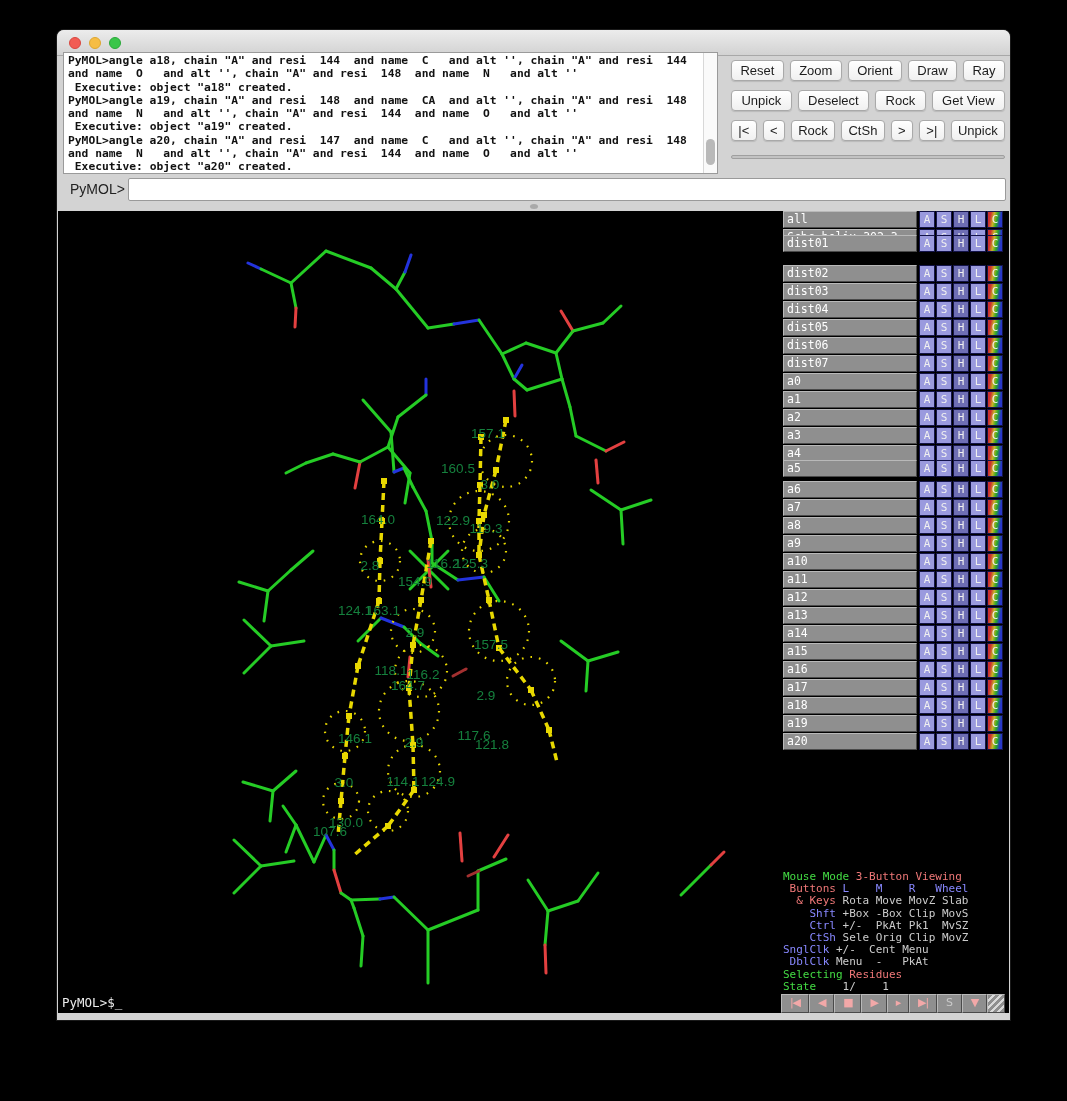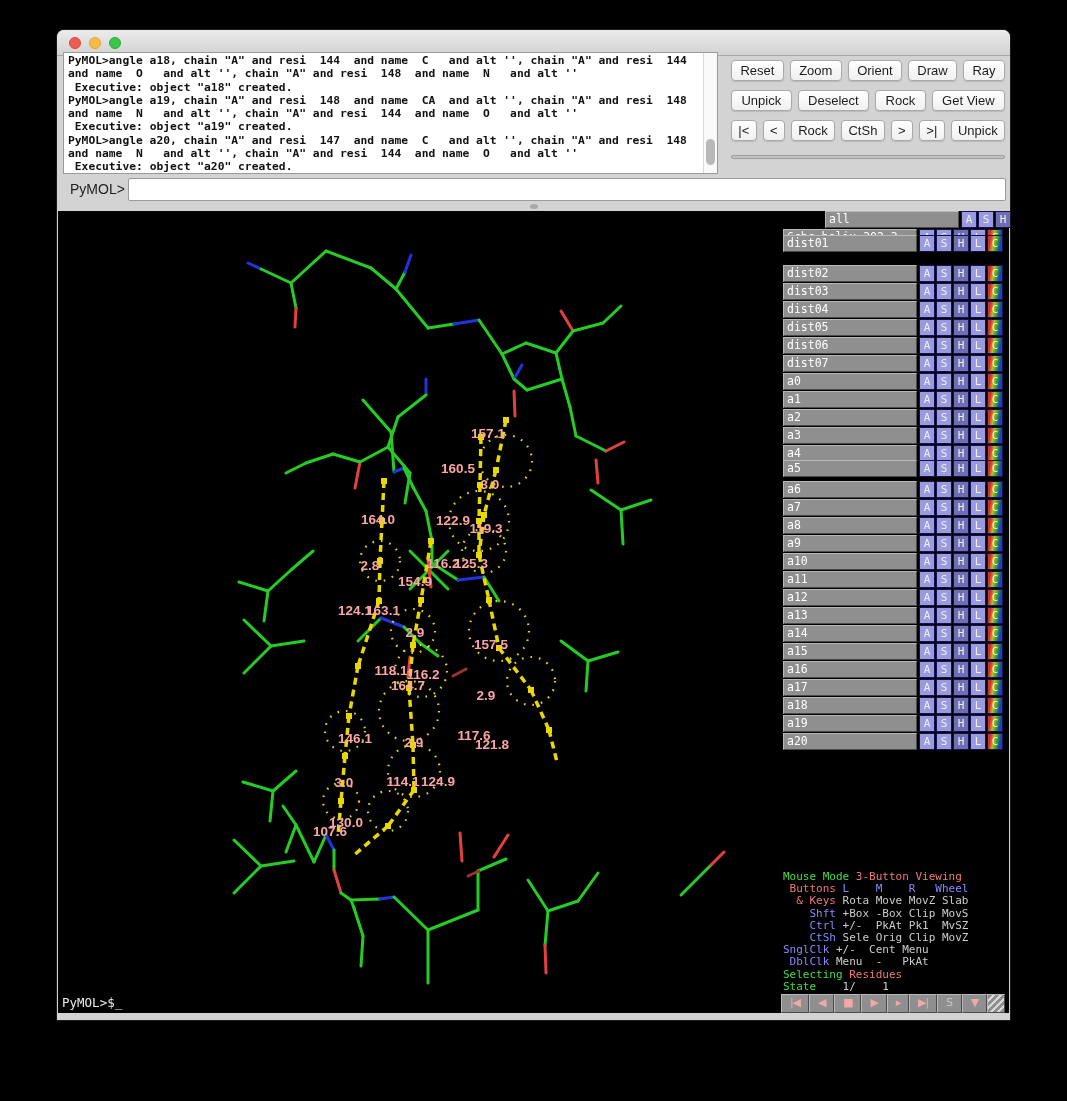--- a/index.html
+++ b/index.html
@@ -32,22 +32,22 @@
   .groove{margin:14px 2px 0 2px;height:4px;background:#c2c2c2;border:1px solid #9f9f9f;border-radius:2px;}
   
   .promptlbl{position:absolute;left:13px;top:151px;font-size:14px;color:#222;}
   .promptinput{position:absolute;left:71px;top:148px;width:878px;height:23px;background:#fff;
     border:1px solid #9a9a9a;border-radius:2px;font-size:13px;padding:0 5px;outline:none;
     font-family:"Liberation Sans",sans-serif;}
   .divdot{position:absolute;left:473px;top:174px;width:8px;height:5px;border-radius:50%;background:#a9a9a9;}
   
   .main{position:absolute;left:1px;top:181px;width:951px;height:802px;background:#000;}
   .viewport{position:absolute;left:0;top:0;width:723px;height:802px;background:#000;overflow:hidden;}
-  .vlabel{position:absolute;transform:translate(-50%,-50%);color:#fca5a5;font-size:13.5px;
-    font-family:"Liberation Sans",sans-serif;white-space:nowrap;font-weight:bold;}
+  .vlabel{position:absolute;transform:translate(-50%,-50%);color:#15803d;font-size:13.5px;
+    font-family:"Liberation Sans",sans-serif;white-space:nowrap;}
   .vprompt{position:absolute;left:4px;bottom:3px;color:#ececec;font-size:12.5px;
     font-family:"DejaVu Sans Mono","Liberation Mono",monospace;}
   
   .sidebar{position:absolute;left:723px;top:0;width:224px;height:802px;background:#000;}
   .objrow{position:absolute;left:0;width:224px;height:18px;}
   .objlabel{position:absolute;left:2px;top:0;width:134px;height:17px;background:#8f8f8f;
     border-top:1px solid #b9b9b9;border-left:1px solid #b9b9b9;border-right:1px solid #4a4a4a;border-bottom:1px solid #4a4a4a;
     color:#fff;font-family:"DejaVu Sans Mono","Liberation Mono",monospace;font-size:11.5px;line-height:15px;padding-left:3px;
     overflow:hidden;white-space:nowrap;}
   .objbtn{position:absolute;top:0;width:16px;height:17px;border:1px solid #14144a;color:#f0f0f0;
@@ -294,21 +294,21 @@
           <circle cx="441" cy="420" r="30" fill="none" stroke="#e8d800" stroke-width="2.2" stroke-dasharray="1.6 7"></circle>
           <circle cx="473" cy="470" r="24" fill="none" stroke="#e8d800" stroke-width="2.2" stroke-dasharray="1.6 7"></circle>
           <circle cx="356" cy="560" r="26" fill="none" stroke="#e8d800" stroke-width="2.2" stroke-dasharray="1.6 7"></circle>
           <circle cx="330" cy="600" r="20" fill="none" stroke="#e8d800" stroke-width="2.2" stroke-dasharray="1.6 7"></circle>
         </svg>
       <div class="vlabel" style="left: 430px; top: 222px;">157.1</div><div class="vlabel" style="left: 400px; top: 257px;">160.5</div><div class="vlabel" style="left: 432px; top: 273px;">3.0</div><div class="vlabel" style="left: 320px; top: 308px;">164.0</div><div class="vlabel" style="left: 395px; top: 309px;">122.9</div><div class="vlabel" style="left: 428px; top: 317px;">119.3</div><div class="vlabel" style="left: 312px; top: 354px;">2.8</div><div class="vlabel" style="left: 385px; top: 352px;">116.2</div><div class="vlabel" style="left: 413px; top: 352px;">125.3</div><div class="vlabel" style="left: 357px; top: 370px;">154.9</div><div class="vlabel" style="left: 297px; top: 399px;">124.1</div><div class="vlabel" style="left: 325px; top: 399px;">163.1</div><div class="vlabel" style="left: 357px; top: 421px;">2.9</div><div class="vlabel" style="left: 433px; top: 433px;">157.5</div><div class="vlabel" style="left: 333px; top: 459px;">118.1</div><div class="vlabel" style="left: 365px; top: 463px;">116.2</div><div class="vlabel" style="left: 350px; top: 474px;">164.7</div><div class="vlabel" style="left: 428px; top: 484px;">2.9</div><div class="vlabel" style="left: 297px; top: 527px;">146.1</div><div class="vlabel" style="left: 356px; top: 531px;">2.9</div><div class="vlabel" style="left: 416px; top: 524px;">117.6</div><div class="vlabel" style="left: 434px; top: 533px;">121.8</div><div class="vlabel" style="left: 286px; top: 571px;">3.0</div><div class="vlabel" style="left: 345px; top: 570px;">114.1</div><div class="vlabel" style="left: 380px; top: 570px;">124.9</div><div class="vlabel" style="left: 288px; top: 611px;">130.0</div><div class="vlabel" style="left: 272px; top: 620px;">107.6</div><div class="vprompt">PyMOL&gt;$_</div>
     </div>
 
     <div class="sidebar">
       <div id="objlist">
-          <div class="objrow" style="top: 0px; margin-left: 42px;">
+          <div class="objrow" style="top: 0px;">
             <div class="objlabel">all</div>
             <div class="objbtn ob-a" style="left: 138px;">A</div>
             <div class="objbtn ob-s" style="left: 155px;">S</div>
             <div class="objbtn ob-h" style="left: 172px;">H</div>
             <div class="objbtn ob-l" style="left: 189px;">L</div>
             <div class="objbtn ob-c" style="left: 206px;">C</div>
           </div>
           <div class="objrow" style="top: 18px;">
             <div class="objlabel">6cbc_helix_302_3</div>
             <div class="objbtn ob-a" style="left: 138px;">A</div>

